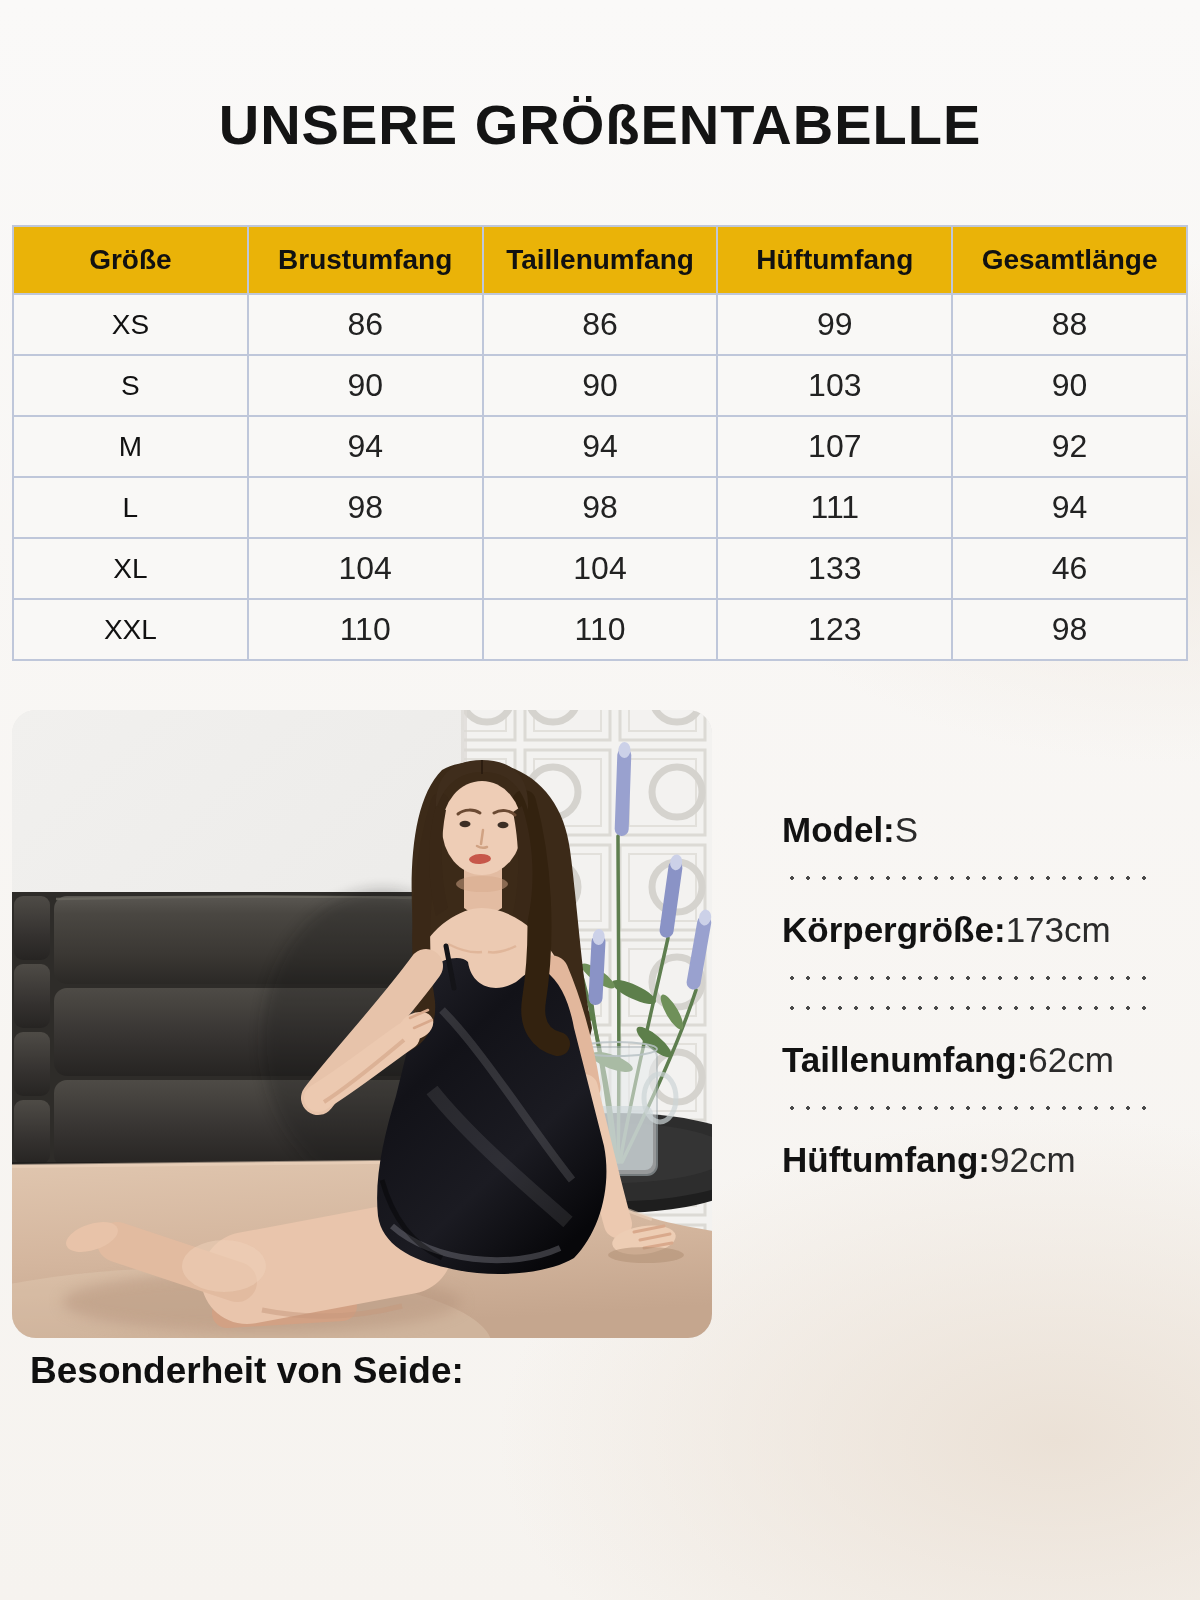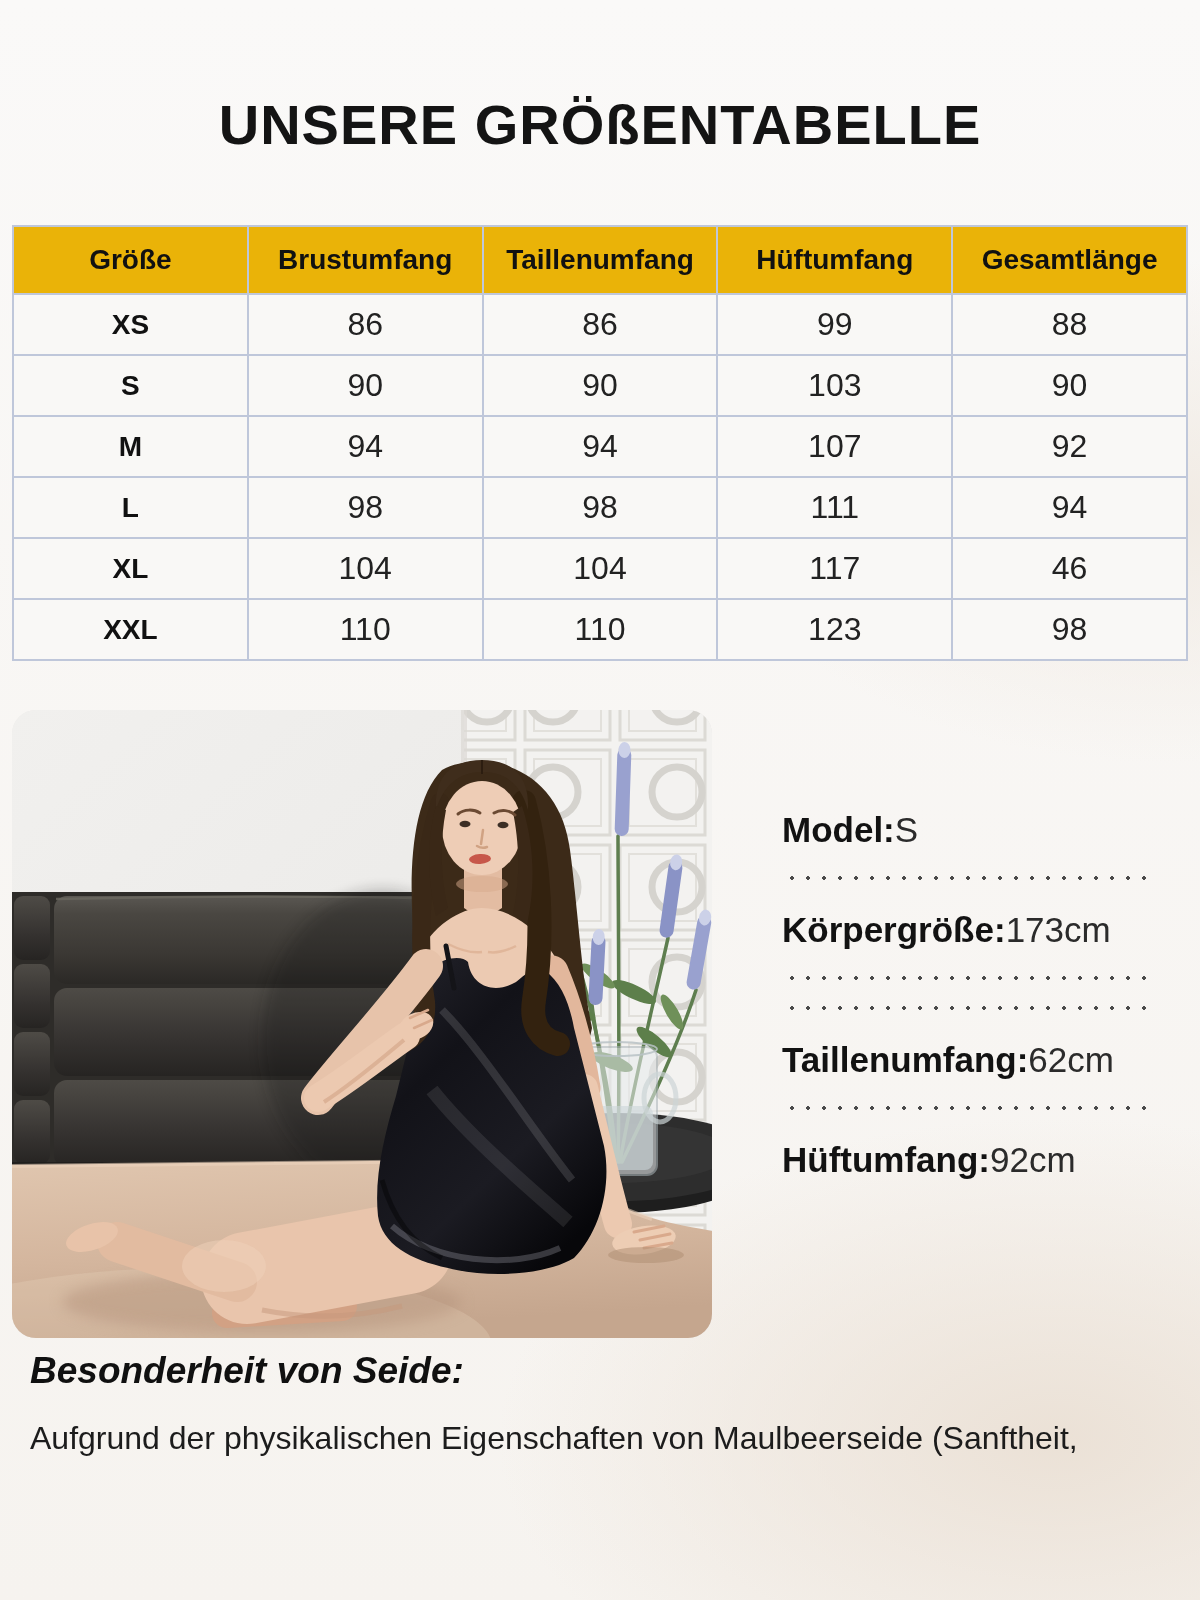--- a/index.html
+++ b/index.html
@@ -21,37 +21,37 @@
     border-collapse:collapse;table-layout:fixed;
     background:#f9f8f6;
   }
   table.size-table th, table.size-table td{
     border:2px solid #bfc7da;text-align:center;vertical-align:middle;
   }
   table.size-table th{
     background:#eab308;height:64px;font-size:28px;font-weight:bold;color:#111;
   }
   table.size-table td{height:57px;font-size:32px;color:#222;background:#f9f8f6;}
-  table.size-table td.size-cell{font-weight:bold;font-size:28px;color:#111;}
+  table.size-table td.size-cell{font-weight:normal;font-size:28px;color:#111;}
   .photo{
     position:absolute;left:12px;top:710px;width:700px;height:628px;
     border-radius:24px;overflow:hidden;background:#eceae7;
   }
   .photo svg{display:block;}
   .info{position:absolute;left:782px;top:806px;width:420px;}
   .info-item{font-size:35px;line-height:48px;white-space:nowrap;}
   .info-item .lbl{font-weight:bold;color:#121212;}
   .info-item .val{font-weight:normal;color:#2b2b2b;}
   .dots{
     width:374px;height:4px;margin:22px 0 26px 2px;
     background-image:radial-gradient(circle,#4a4a4a 1.7px,transparent 1.9px);
     background-size:16px 4px;background-repeat:repeat-x;
   }
   .note{position:absolute;left:30px;top:1350px;width:1160px;}
-  .note h2{margin:0 0 20px 0;font-size:37px;font-weight:bold;color:#101010;font-style:italic;}
+  .note h2{margin:0 0 20px 0;font-size:37px;font-weight:bold;color:#101010;}
   .note-line{font-size:32px;line-height:52px;color:#1c1c1c;white-space:nowrap;}
 </style>
 </head>
 <body>
 
 <div class="page">
 
   <h1 class="title">UNSERE GRÖßENTABELLE</h1>
 
   <table class="size-table">
@@ -90,21 +90,21 @@
         <td class="size-cell">L</td>
         <td>98</td>
         <td>98</td>
         <td>111</td>
         <td>94</td>
       </tr>
       <tr>
         <td class="size-cell">XL</td>
         <td>104</td>
         <td>104</td>
-        <td>117</td>
+        <td>133</td>
         <td>46</td>
       </tr>
       <tr>
         <td class="size-cell">XXL</td>
         <td>110</td>
         <td>110</td>
         <td>123</td>
         <td>98</td>
       </tr>
     </tbody>
@@ -345,16 +345,15 @@
       <span class="lbl">Taillenumfang:</span><span class="val">62cm</span>
     </div>
     <div class="dots"></div>
     <div class="info-item">
       <span class="lbl">Hüftumfang:</span><span class="val">92cm</span>
     </div>
   </div>
 
   <div class="note">
     <h2>Besonderheit von Seide:</h2>
-    <div class="note-line">Aufgrund der physikalischen Eigenschaften von Maulbeerseide (Sanftheit,</div>
   </div>
 
 </div>
 
 </body></html>

